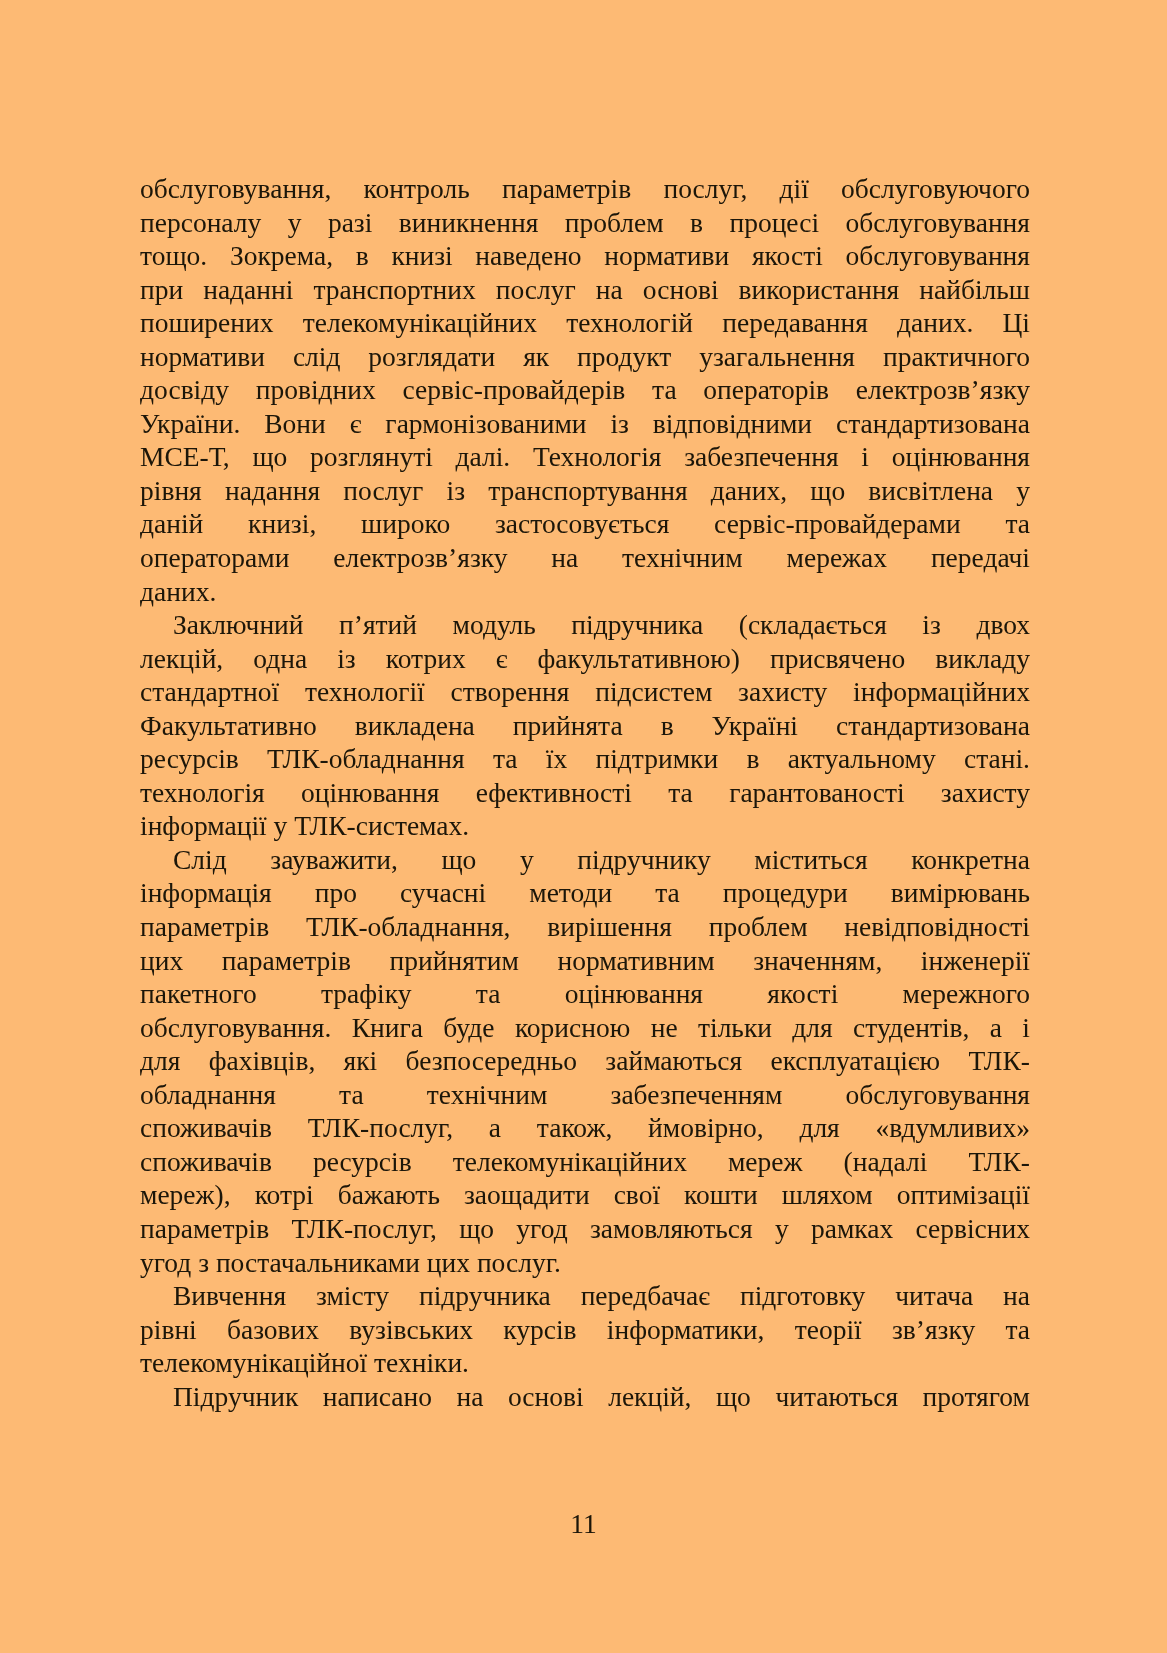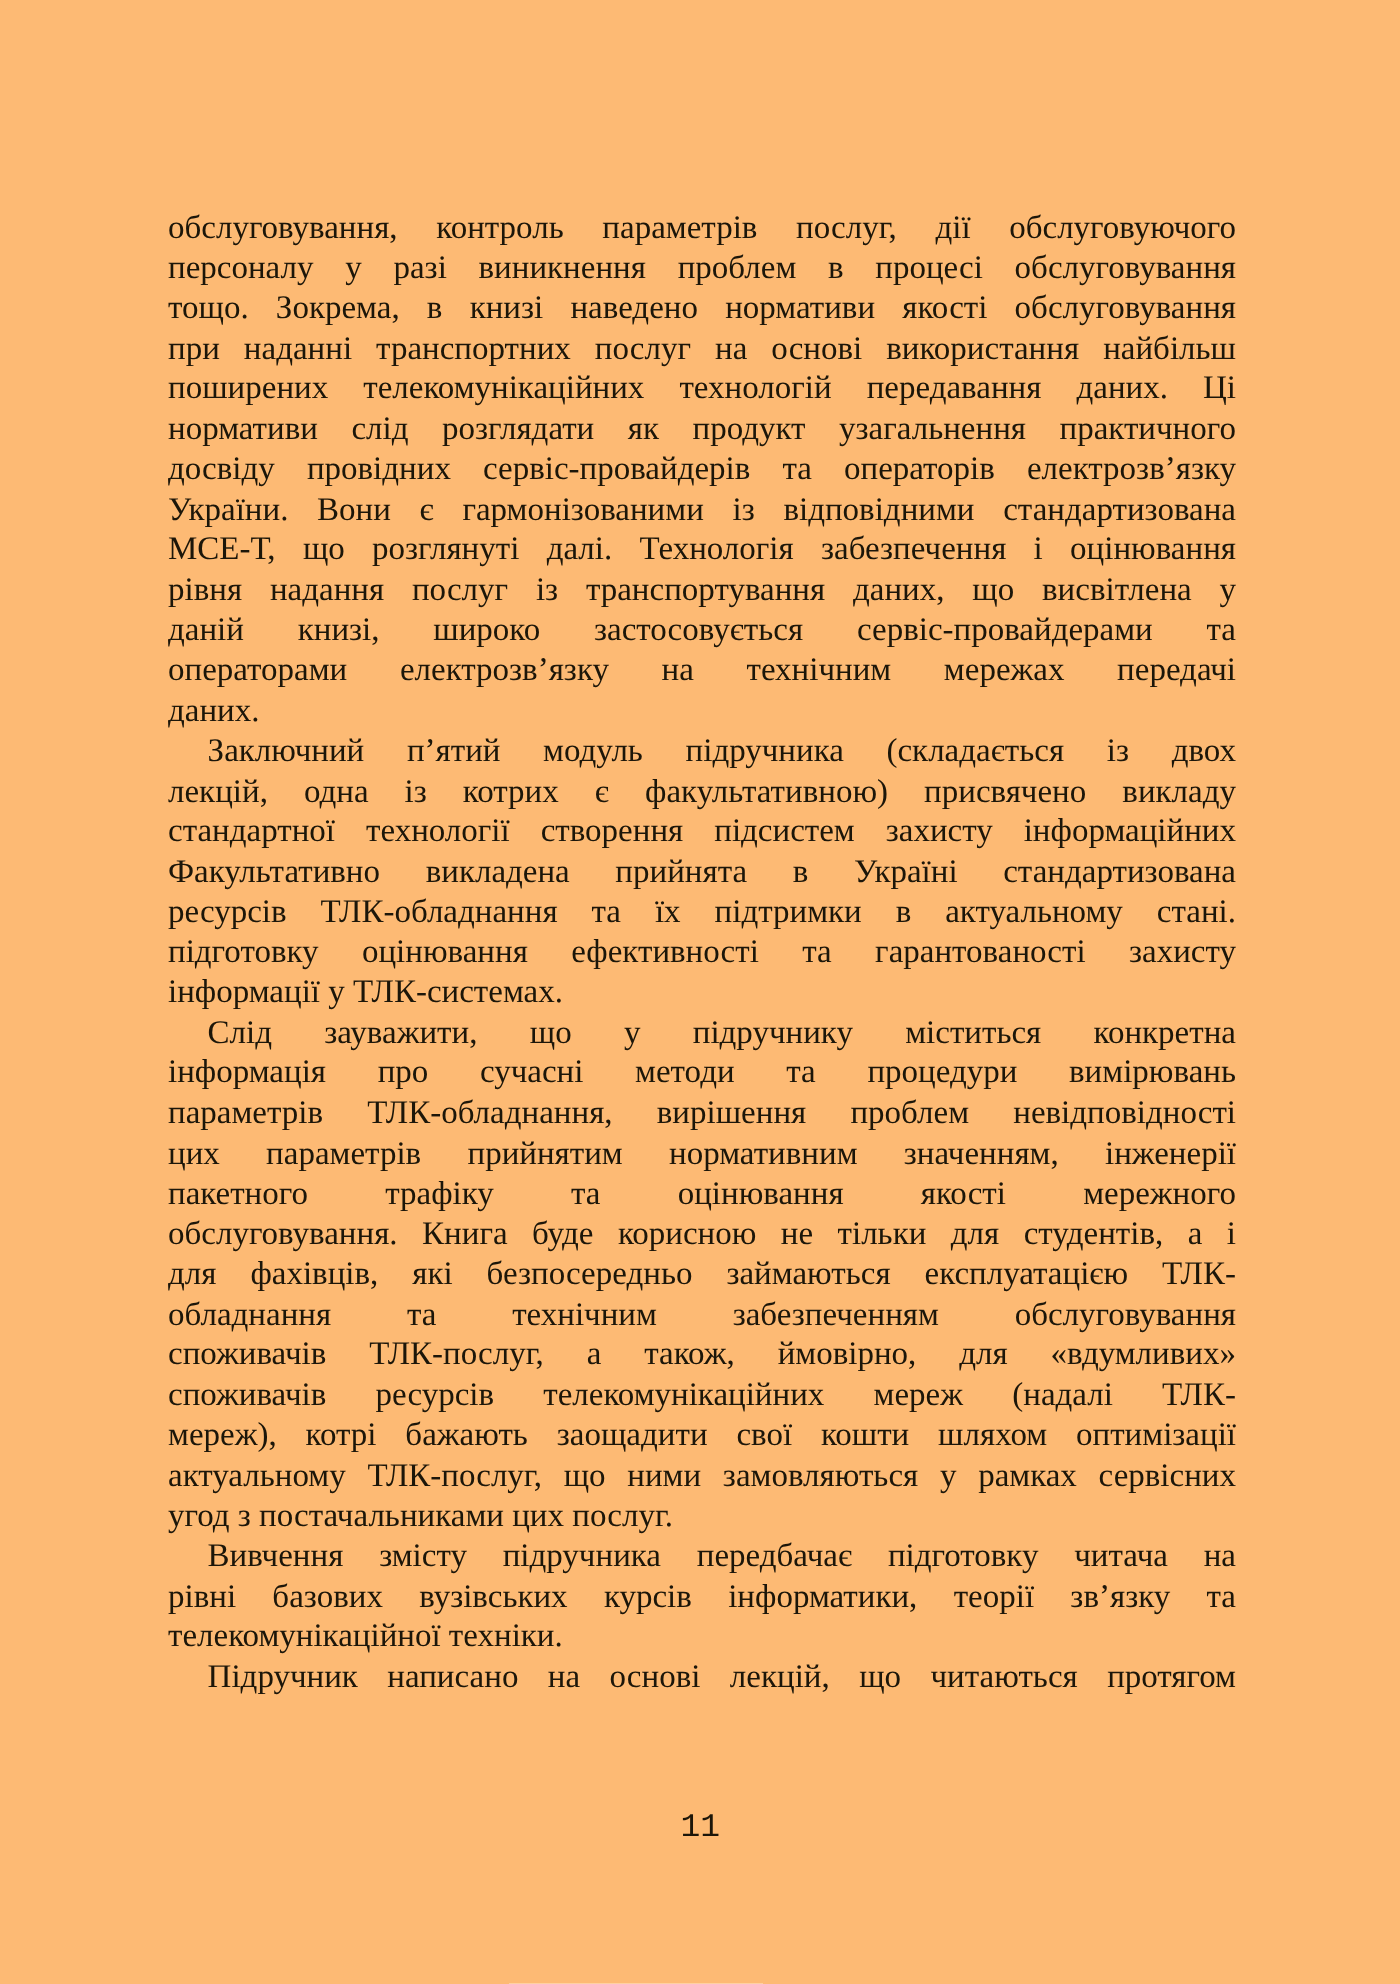--- a/index.html
+++ b/index.html
@@ -43,21 +43,21 @@
   }
   .line.indent {
     padding-left: 33px;
   }
   .page-number {
     position: absolute;
     left: 0;
     width: 1167px;
     top: 1508px;
     text-align: center;
-    font-family: Liberation Mono, monospace;
+    font-family: Liberation Serif, serif;
     font-size: 27.5px;
     color: #1c1609;
   }
   
   .line > span {
     display: block;
     white-space: normal;
     text-align: justify;
     text-align-last: justify;
   }
@@ -121,21 +121,21 @@
         <div class="line">
           <span>стандартної технології створення підсистем захисту інформаційних</span>
         </div>
         <div class="line">
           <span>Факультативно викладена прийнята в Україні стандартизована</span>
         </div>
         <div class="line">
           <span>ресурсів ТЛК-обладнання та їх підтримки в актуальному стані.</span>
         </div>
         <div class="line">
-          <span>підготовку оцінювання ефективності та  гарантованості захисту</span>
+          <span>технологія оцінювання ефективності та  гарантованості захисту</span>
         </div>
         <div class="line last">
           <span>інформації у ТЛК-системах.</span>
         </div>
       </div>
       <div>
         <div class="line indent">
           <span>Слід зауважити, що у підручнику міститься конкретна</span>
         </div>
         <div class="line">
@@ -162,21 +162,21 @@
         <div class="line">
           <span>споживачів ТЛК-послуг, а також, ймовірно,  для «вдумливих»</span>
         </div>
         <div class="line">
           <span>споживачів ресурсів телекомунікаційних мереж (надалі ТЛК-</span>
         </div>
         <div class="line">
           <span>мереж), котрі бажають заощадити свої кошти шляхом оптимізації</span>
         </div>
         <div class="line">
-          <span>актуальному ТЛК-послуг, що ними замовляються у рамках сервісних</span>
+          <span>параметрів ТЛК-послуг, що угод замовляються у рамках сервісних</span>
         </div>
         <div class="line last">
           <span>угод з постачальниками цих послуг.</span>
         </div>
       </div>
       <div>
         <div class="line indent">
           <span>Вивчення змісту підручника передбачає підготовку читача на</span>
         </div>
         <div class="line">

